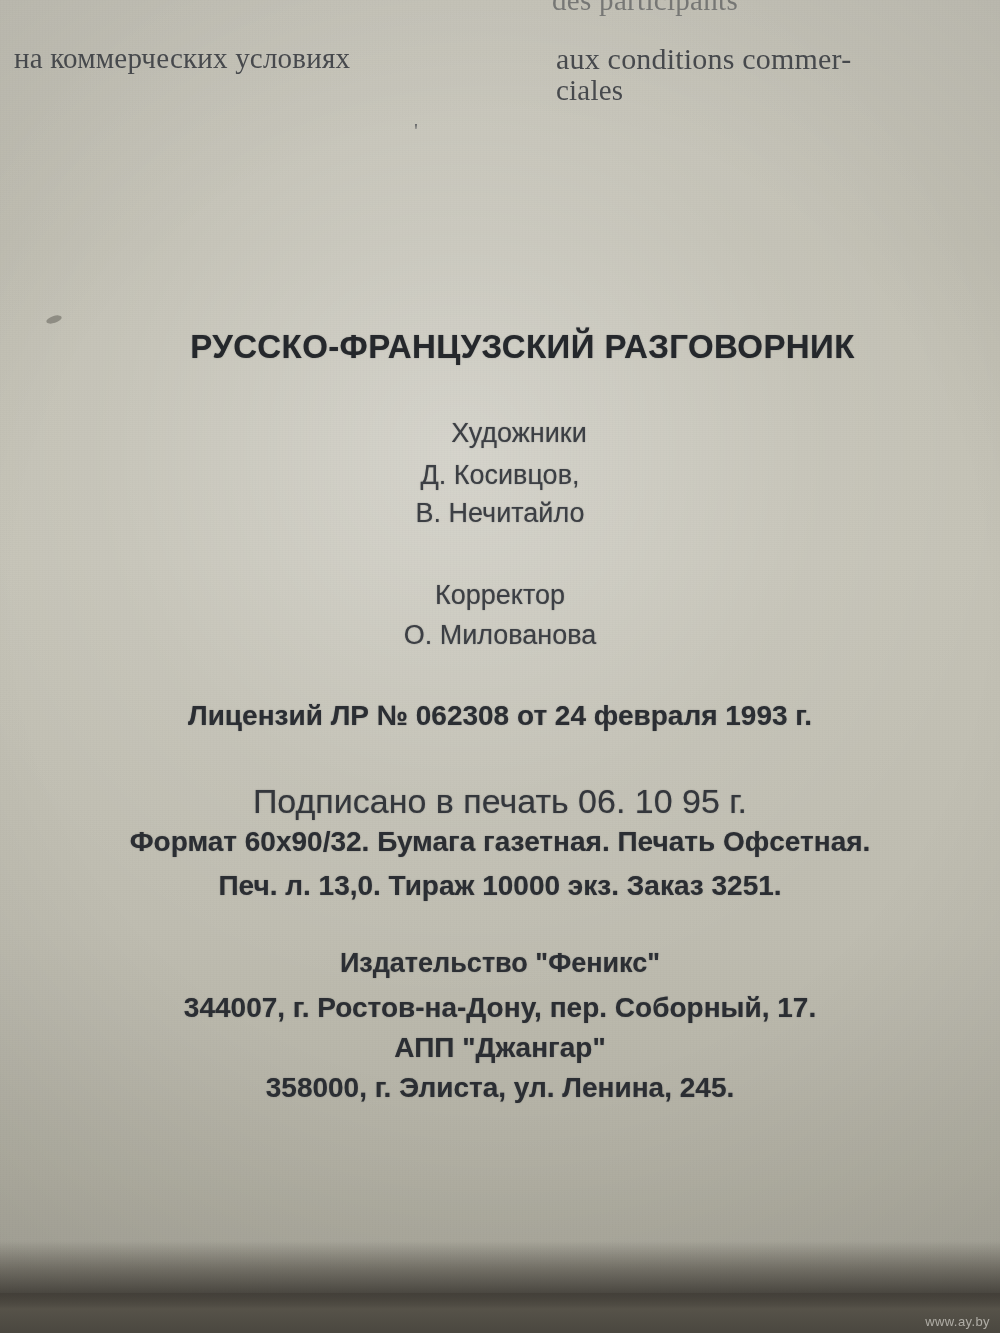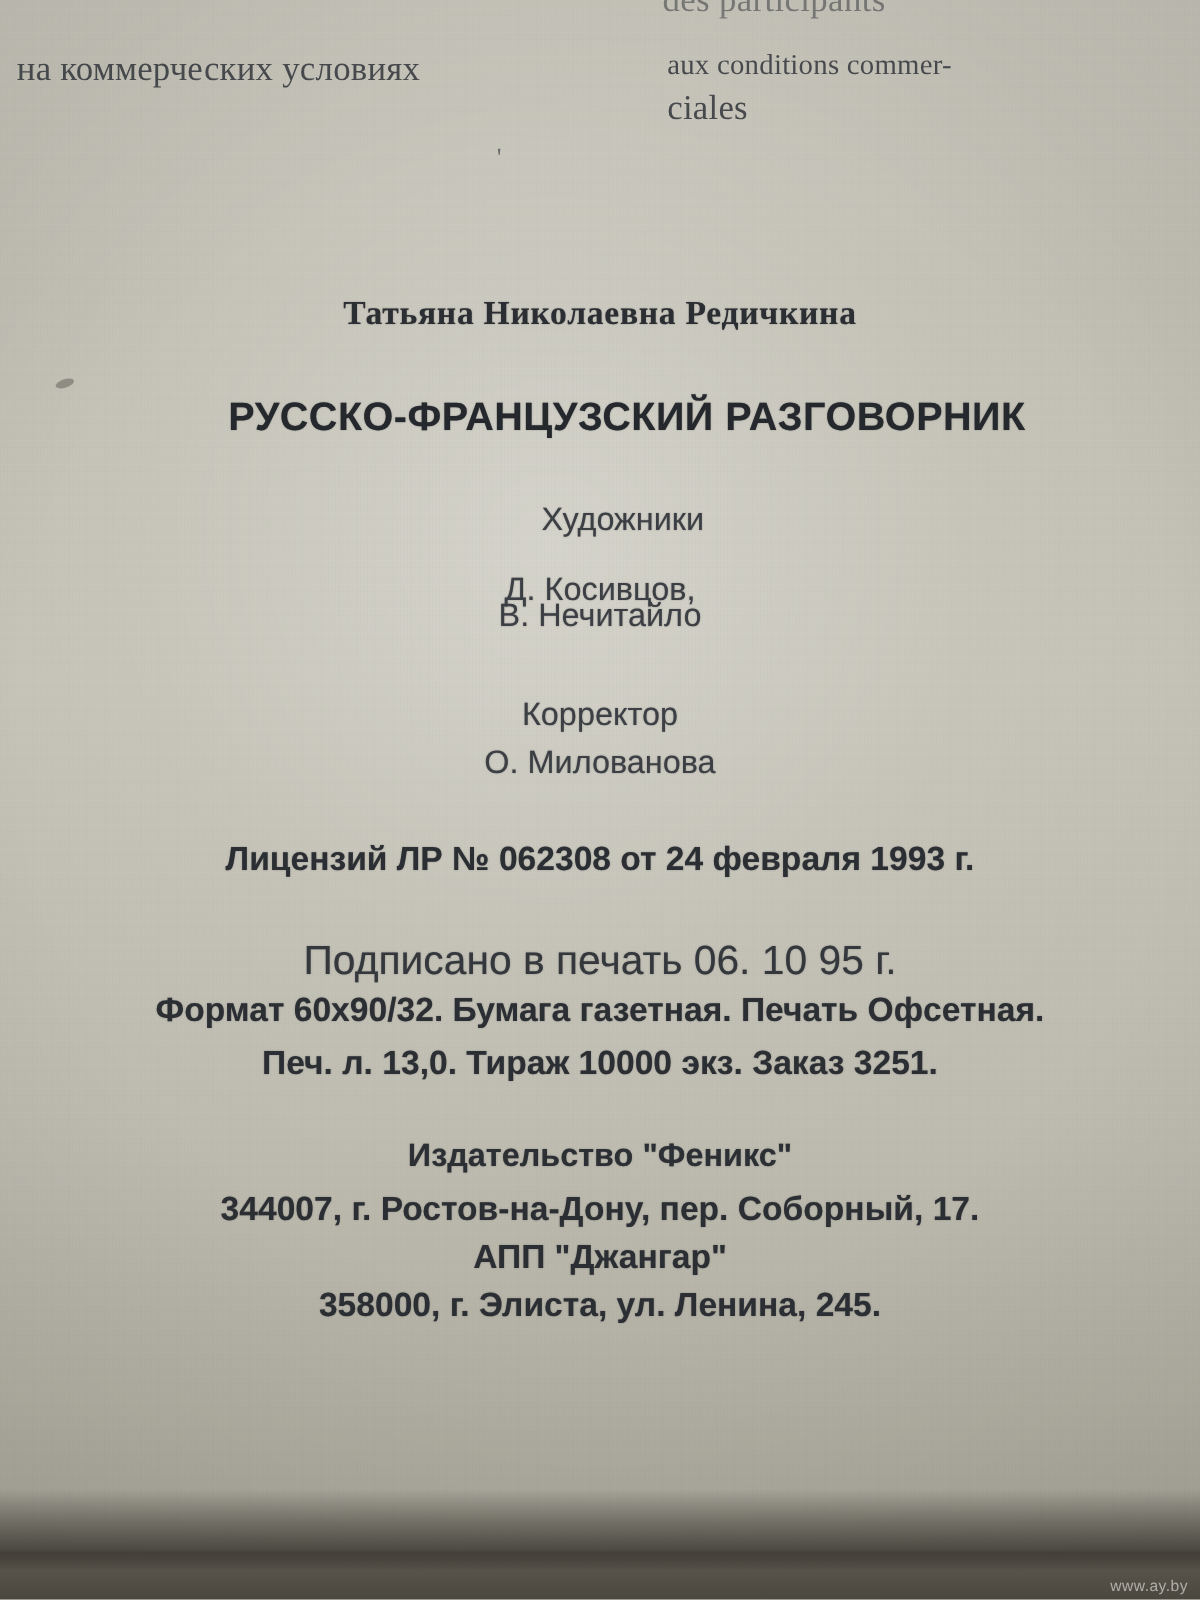--- a/index.html
+++ b/index.html
@@ -92,21 +92,21 @@
     top: 42px;
     left: 14px;
     font-size: 29px;
     letter-spacing: 0.2px;
     opacity: 0.9;
   }
   #top-fr-2 {
     position: absolute;
     top: 42px;
     left: 556px;
-    font-size: 24px;
+    font-size: 30px;
     letter-spacing: 0.2px;
     opacity: 0.9;
   }
   #top-fr-3 {
     position: absolute;
     top: 74px;
     left: 556px;
     font-size: 29px;
     letter-spacing: 0.2px;
     opacity: 0.9;
@@ -153,21 +153,21 @@
 
   .credit-heading {
     font-size: 27px;
     color: #3c3f44;
   }
   .credit-name {
     font-size: 27px;
     color: #3c3f44;
   }
   #artists-label { top: 418px; margin-left: 38px; }
-  #artist-1 { top: 476px; }
+  #artist-1 { top: 460px; }
   #artist-2 { top: 498px; }
   #proof-label { top: 580px; }
   #proof-name  { top: 620px; }
 
   .strong-line {
     font-weight: bold;
     font-size: 28px;
     color: #2b2e33;
   }
   #license { top: 700px; font-weight: bold; font-size: 28px; color: #2b2e33; }
@@ -203,21 +203,20 @@
   <div id="top-block">
     <div class="serif" id="top-fr-1">des participants</div>
     <div class="serif" id="top-ru-1">на коммерческих условиях</div>
     <div class="serif" id="top-fr-2">aux conditions commer-</div>
     <div class="serif" id="top-fr-3">ciales</div>
     <div class="apostrophe">'</div>
   </div>
 
   <div class="speck"></div>
 
-  <div class="ink" id="author">Татьяна Николаевна Редичкина</div>
 
   <div class="ink" id="title">РУССКО-ФРАНЦУЗСКИЙ РАЗГОВОРНИК</div>
 
   <div class="ink credit-heading" id="artists-label">Художники</div>
   <div class="ink credit-name" id="artist-1">Д. Косивцов,</div>
   <div class="ink credit-name" id="artist-2">В. Нечитайло</div>
 
   <div class="ink credit-heading" id="proof-label">Корректор</div>
   <div class="ink credit-name" id="proof-name">О. Милованова</div>
 

